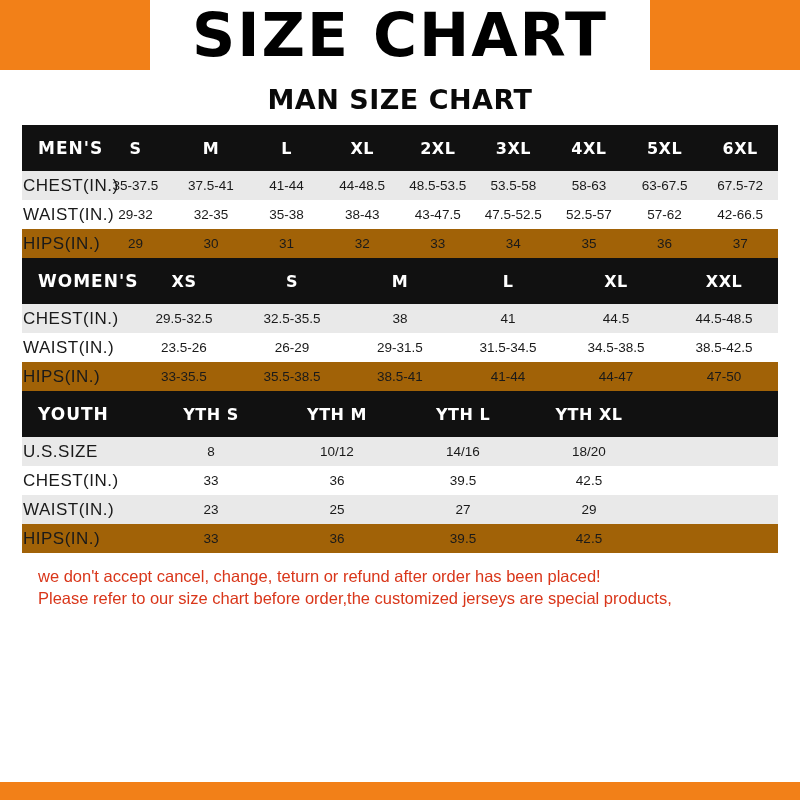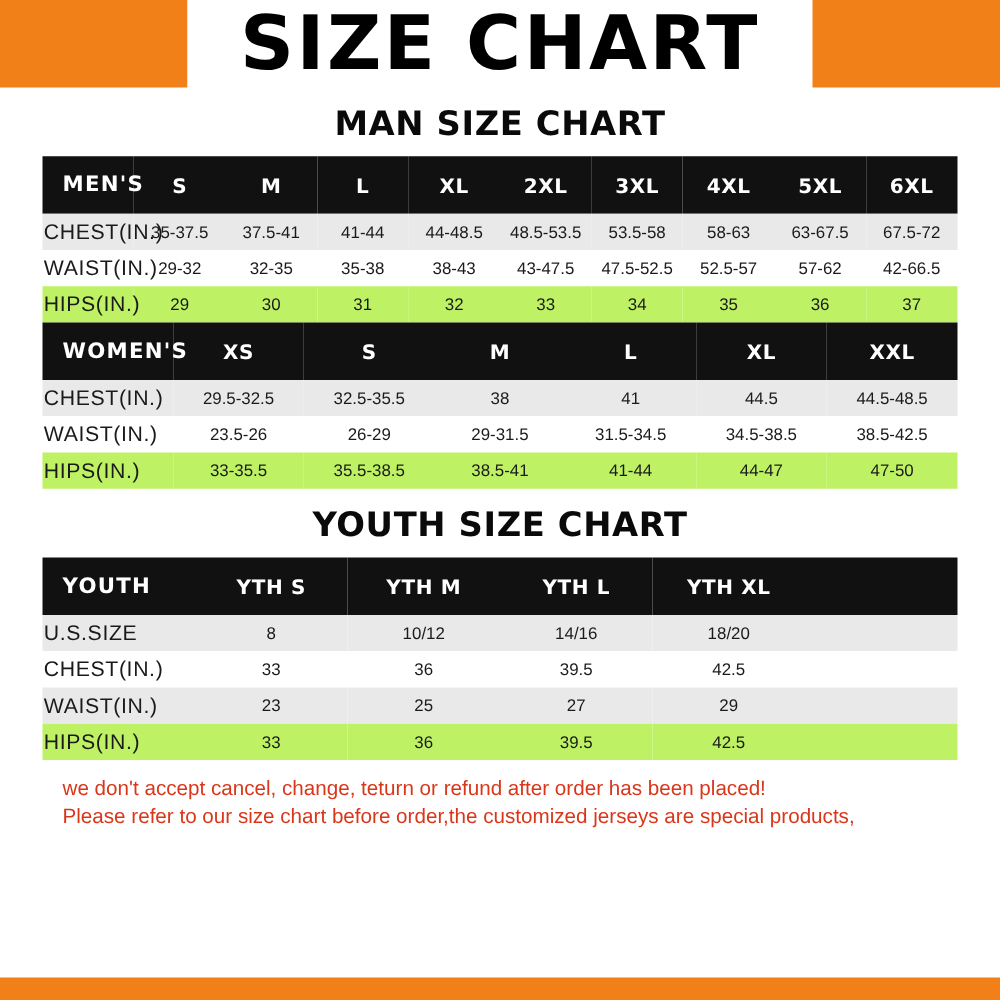--- a/index.html
+++ b/index.html
@@ -37,21 +37,21 @@
   .header-title {
     font-family: "DejaVu Sans", sans-serif;
     font-weight: bold;
     font-size: 60px;
     letter-spacing: 2px;
     color: #000000;
     line-height: 1;
     white-space: nowrap;
   }
   .content {
-    padding: 0 34px;
+    padding: 0 22px;
   }
   .section-title {
     text-align: center;
     font-family: "DejaVu Sans", sans-serif;
     font-weight: bold;
     font-size: 27px;
     letter-spacing: 0.5px;
     color: #0a0a0a;
     margin: 14px 0 10px 0;
   }
@@ -87,21 +87,21 @@
     font-family: "Liberation Sans", sans-serif;
   }
   table.sizetable td.rowlabel {
     text-align: left;
     padding-right: 10px;
     font-size: 17px;
     letter-spacing: 0.5px;
     color: #1a1a1a;
   }
   table.sizetable tr.band-light { background: #e9e9e9; }
-  table.sizetable tr.band-mid   { background: #bef264; }
+  table.sizetable tr.band-mid   { background: #a16207; }
   table.sizetable tr.band-white { background: #ffffff; }
 
   .notice {
     margin: 12px 16px 0 16px;
     color: #d9361a;
     font-size: 16.5px;
     line-height: 1.35;
     font-family: "Liberation Sans", sans-serif;
   }
   .footer-band {
@@ -219,21 +219,20 @@
             <td>38.5-41</td>
             <td>41-44</td>
             <td>44-47</td>
             <td>47-50</td>
           </tr>
         </tbody>
       </table>
     </div>
 
     <div>
-      <div class="section-title">YOUTH SIZE CHART</div>
       <table class="sizetable">
         <tbody>
           <tr class="headrow">
             <td class="rowlabel">YOUTH</td>
             <td>YTH S</td>
             <td>YTH M</td>
             <td>YTH L</td>
             <td>YTH XL</td>
             <td></td>
           </tr>

